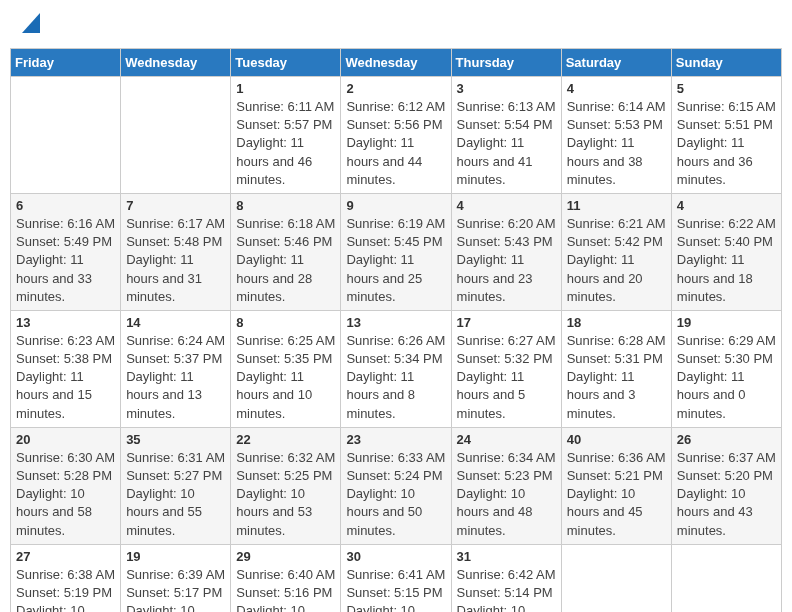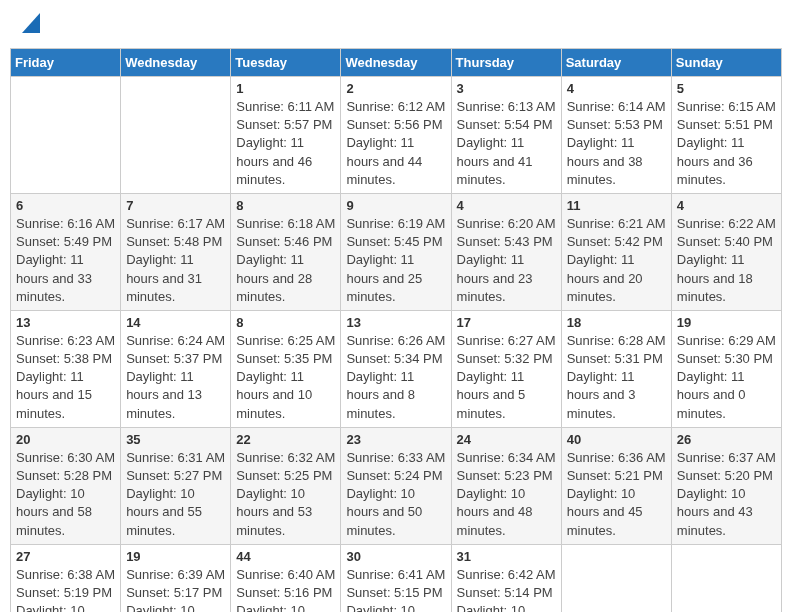--- a/index.html
+++ b/index.html
@@ -237,21 +237,21 @@
       <tr>
         <td>
           <span class="day-number">27</span>
           <div class="day-info">Sunrise: 6:38 AM<br>Sunset: 5:19 PM<br>Daylight: 10 hours and 40 minutes.</div>
         </td>
         <td>
           <span class="day-number">19</span>
           <div class="day-info">Sunrise: 6:39 AM<br>Sunset: 5:17 PM<br>Daylight: 10 hours and 38 minutes.</div>
         </td>
         <td>
-          <span class="day-number">44</span>
+          <span class="day-number">29</span>
           <div class="day-info">Sunrise: 6:40 AM<br>Sunset: 5:16 PM<br>Daylight: 10 hours and 36 minutes.</div>
         </td>
         <td>
           <span class="day-number">30</span>
           <div class="day-info">Sunrise: 6:41 AM<br>Sunset: 5:15 PM<br>Daylight: 10 hours and 33 minutes.</div>
         </td>
         <td>
           <span class="day-number">31</span>
           <div class="day-info">Sunrise: 6:42 AM<br>Sunset: 5:14 PM<br>Daylight: 10 hours and 31 minutes.</div>
         </td>

